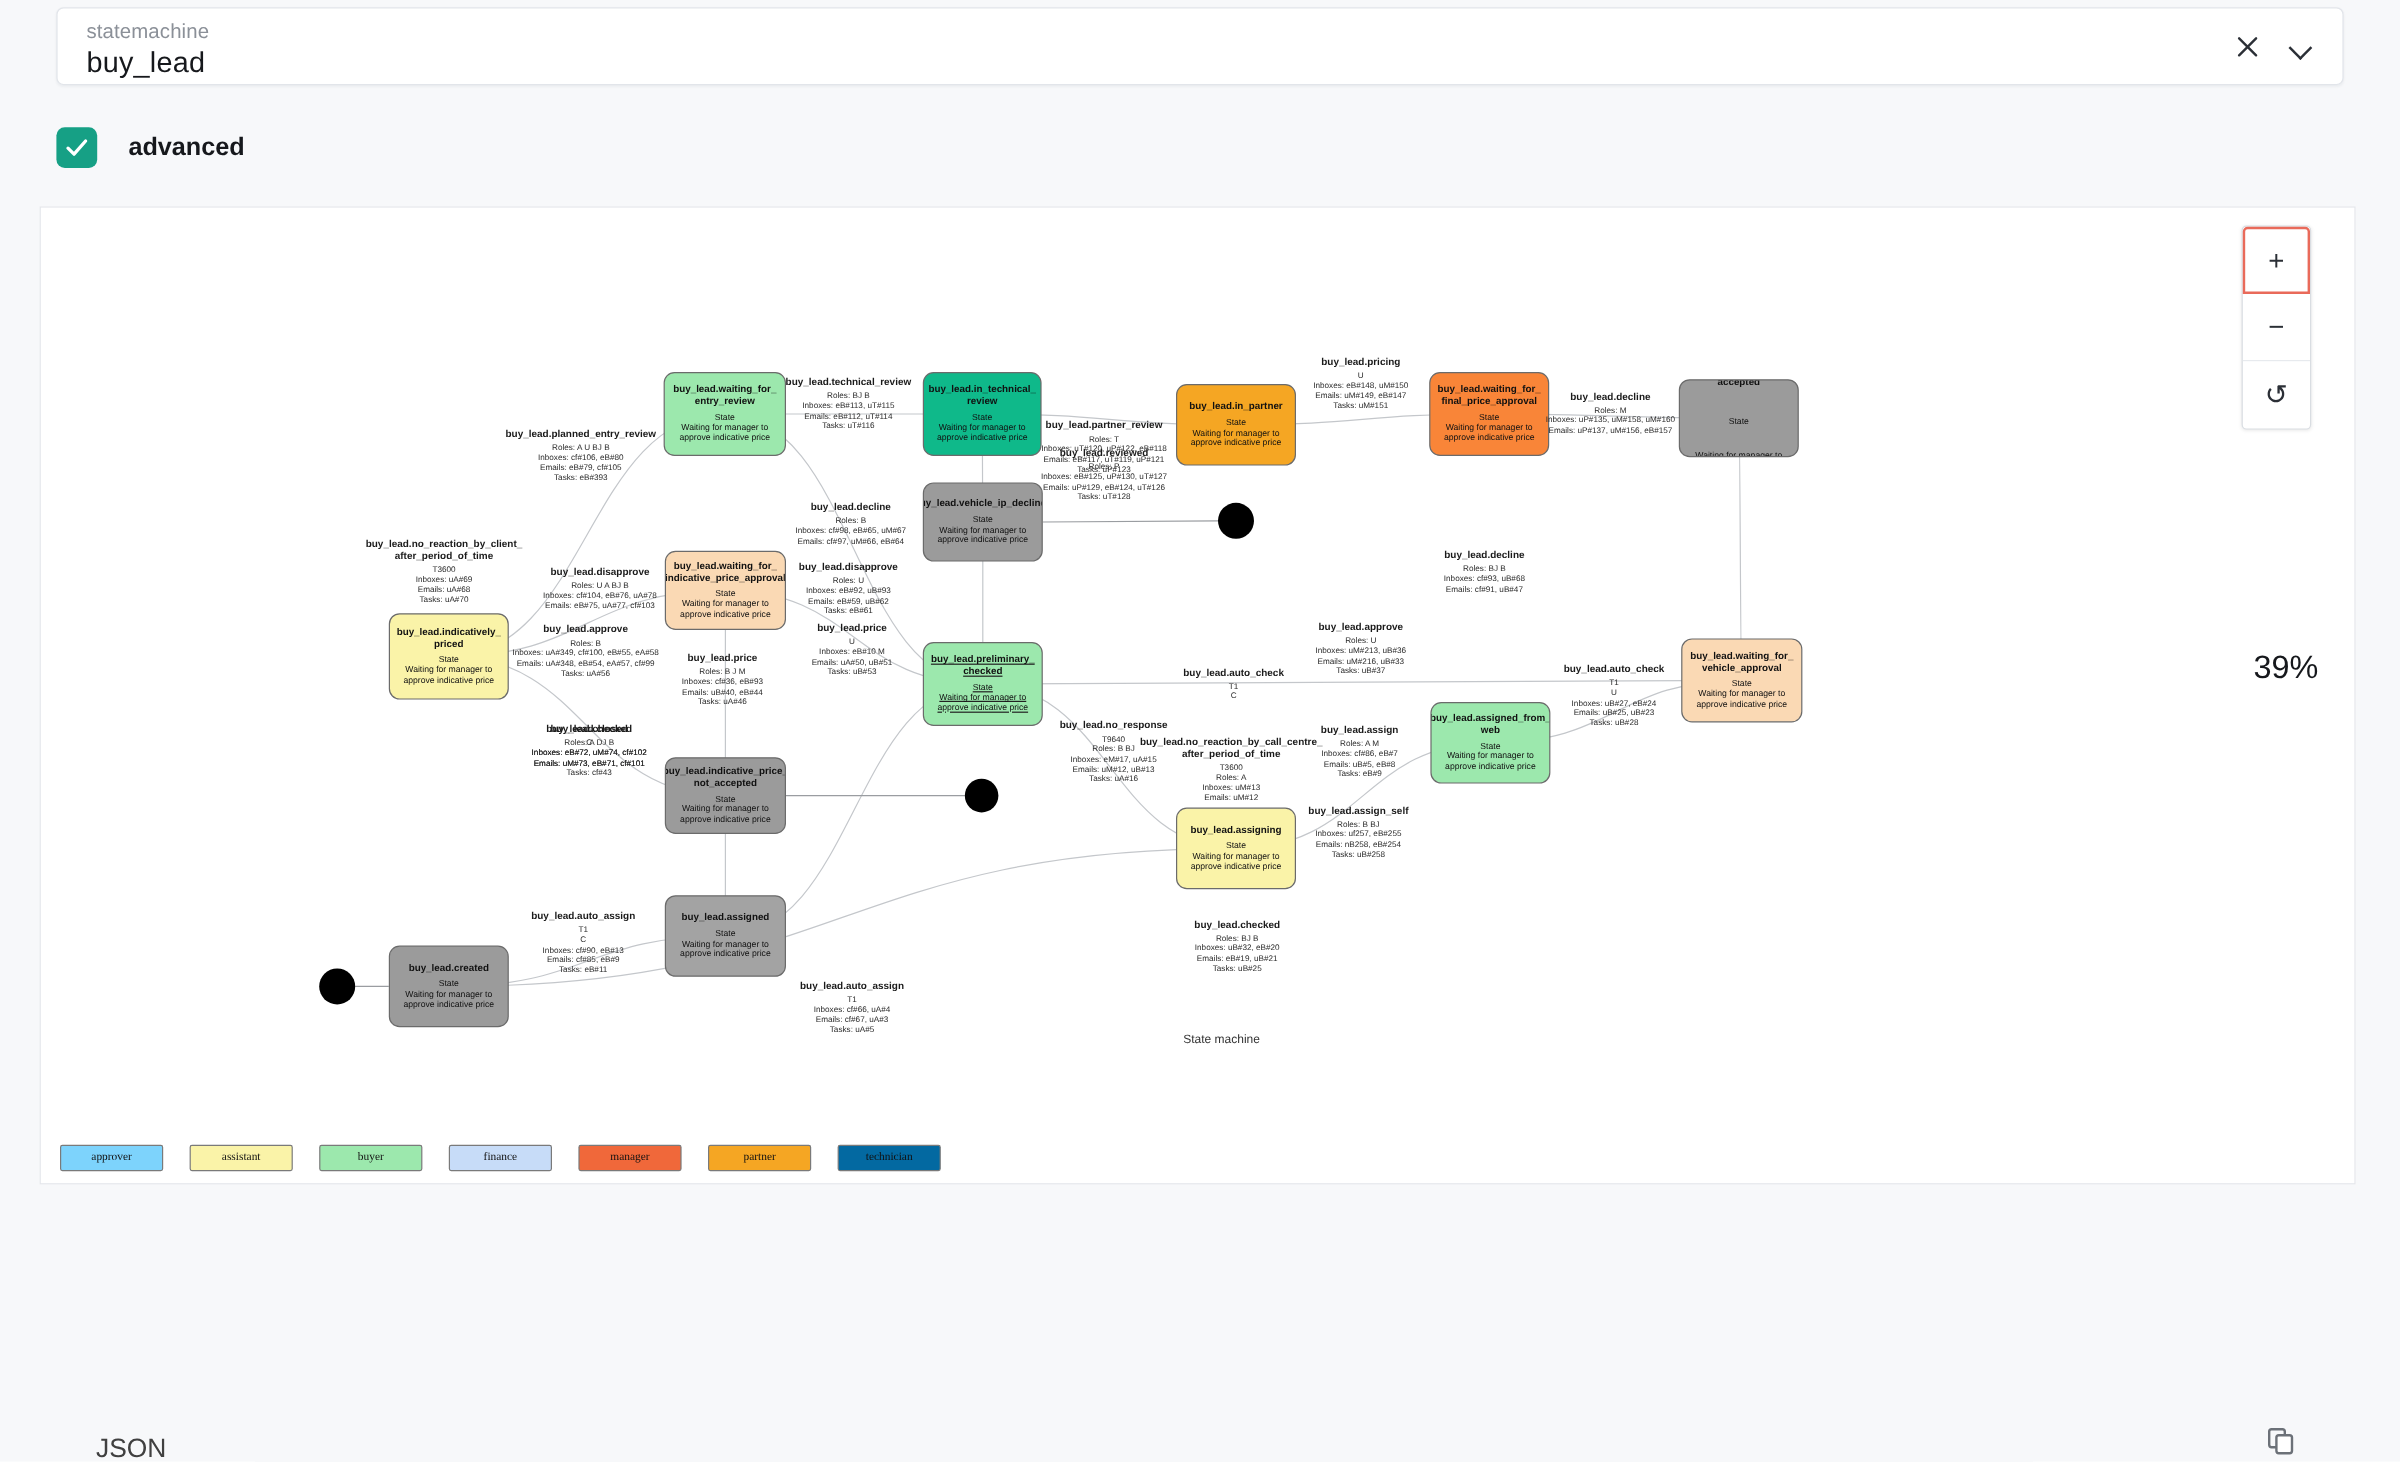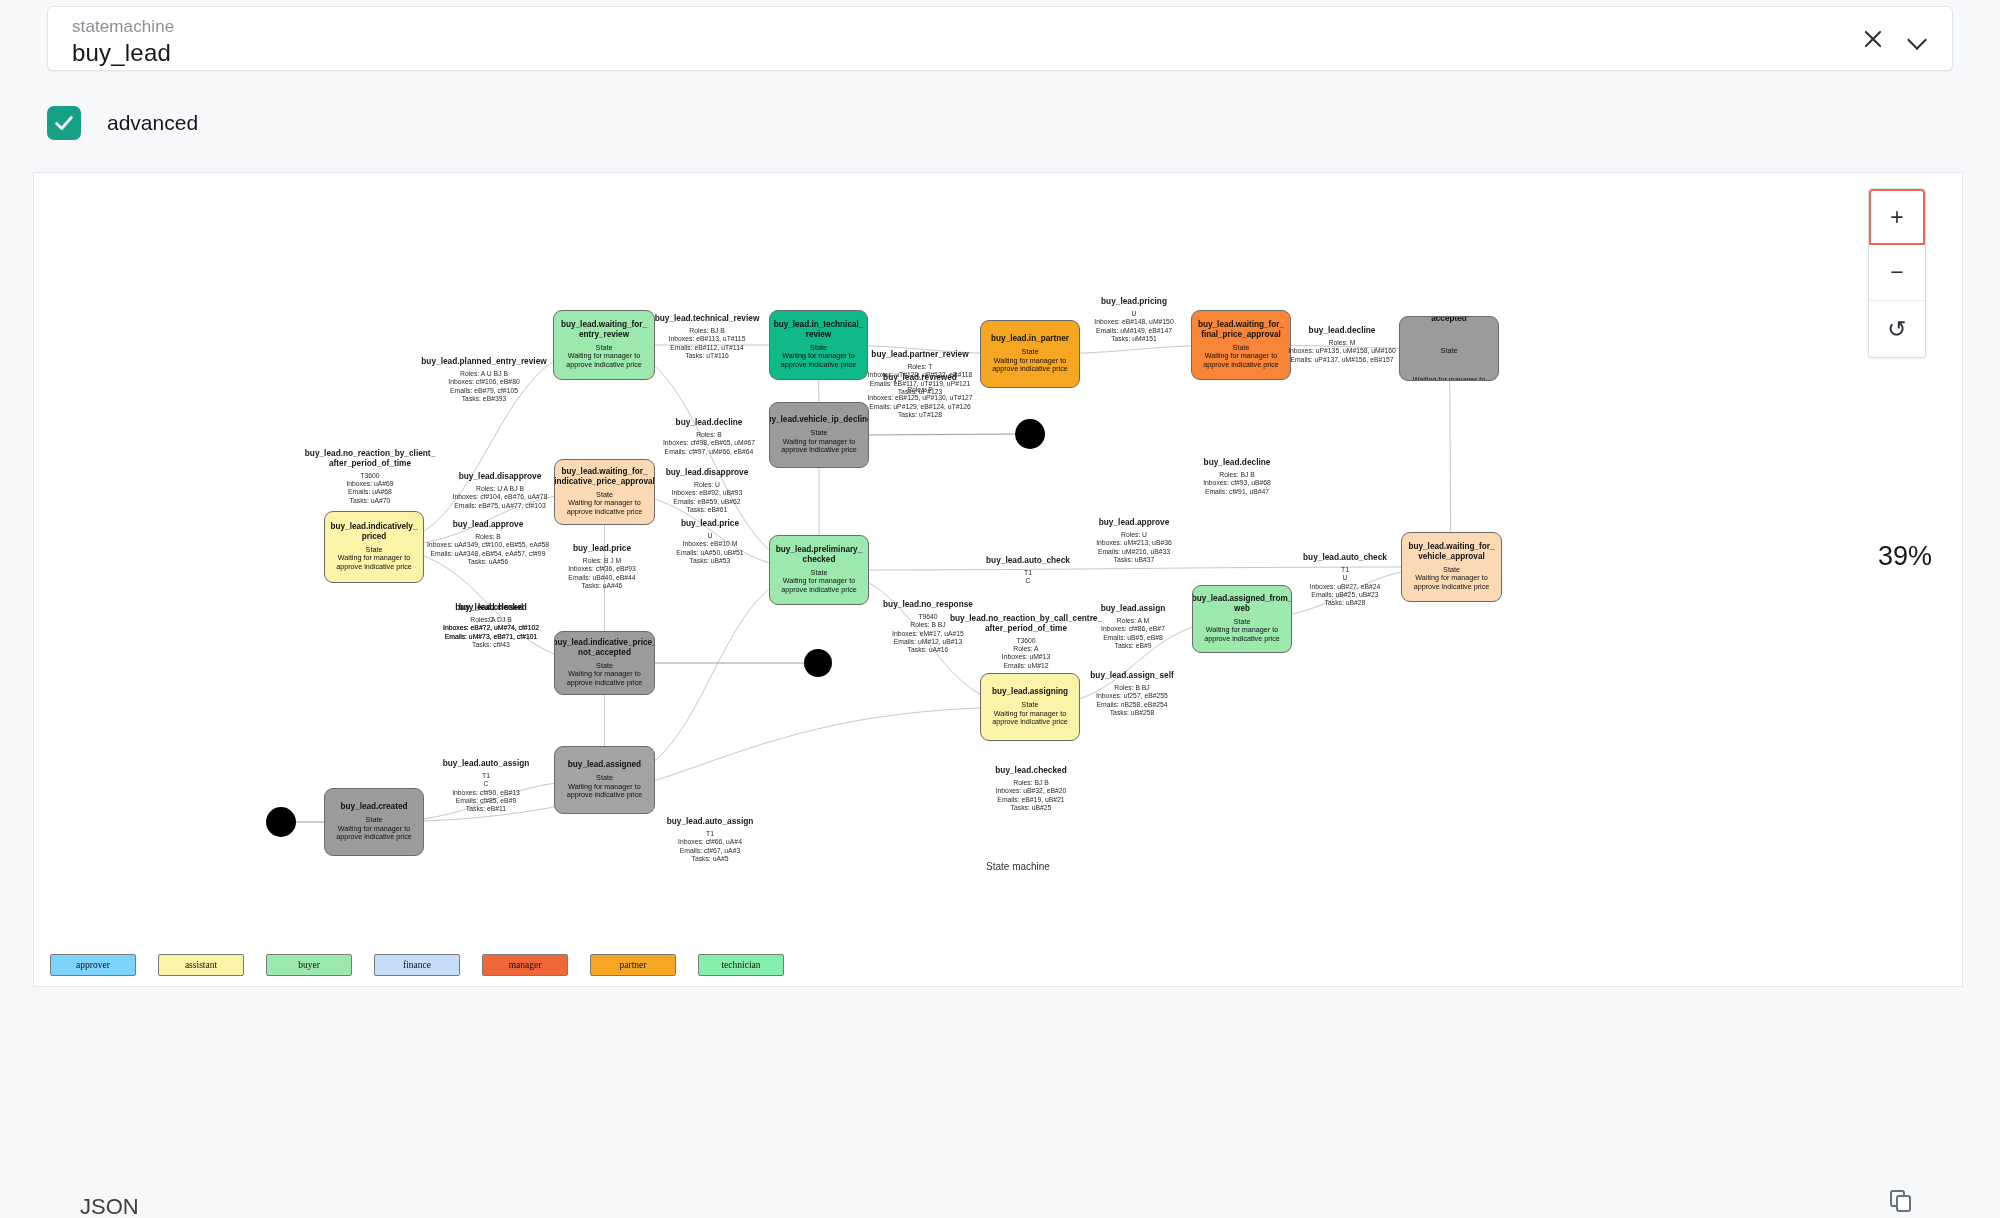--- a/index.html
+++ b/index.html
@@ -41,21 +41,21 @@
     position:absolute; right:24px; top:50%; transform:translateY(-50%);
     width:20px; height:20px; cursor:pointer;
   }
   .sm-field .caret::before {
     content:""; position:absolute; left:2px; top:4px;
     width:12px; height:12px; border-right:2px solid #2b2f36; border-bottom:2px solid #2b2f36;
     transform:rotate(45deg);
   }
 
   
-  .adv-row { position:absolute; left:47px; top:105px; height:36px; display:flex; align-items:center; }
+  .adv-row { position:absolute; left:47px; top:105px; height:36px; display:flex; align-items:center;font-weight:bold; }
   .adv-box {
     width:34px; height:34px; border-radius:7px; background:#16a085;
     display:flex; align-items:center; justify-content:center; cursor:pointer;
   }
   .adv-box svg { width:22px; height:22px; }
   .adv-label { margin-left:26px; font-size:21px; color:#16181c; }
 
   
   .canvas {
     position:absolute; left:33px; top:172px; width:1930px; height:815px;
@@ -219,21 +219,21 @@
         <div class="node" style="left: 520px; top: 286px; width: 101px; height: 66px; background: rgb(250, 217, 180);">
           <div class="nm">buy_lead.waiting_for_<br>indicative_price_approval</div>
           <div class="kd">State</div>
           <div class="ds">Waiting for manager to approve indicative price</div>
         </div>
         <div class="node" style="left: 290px; top: 338px; width: 100px; height: 72px; background: rgb(250, 243, 168);">
           <div class="nm">buy_lead.indicatively_<br>priced</div>
           <div class="kd">State</div>
           <div class="ds">Waiting for manager to approve indicative price</div>
         </div>
-        <div class="node" style="left: 735px; top: 362px; width: 100px; height: 70px; background: rgb(156, 232, 173);">
+        <div class="node" style="left: 735px; top: 362px; width: 100px; height: 70px; background: rgb(156, 232, 173); text-decoration: underline;">
           <div class="nm">buy_lead.preliminary_<br>checked</div>
           <div class="kd">State</div>
           <div class="ds">Waiting for manager to approve indicative price</div>
         </div>
         <div class="node" style="left: 1367px; top: 359px; width: 101px; height: 70px; background: rgb(250, 217, 180);">
           <div class="nm">buy_lead.waiting_for_<br>vehicle_approval</div>
           <div class="kd">State</div>
           <div class="ds">Waiting for manager to approve indicative price</div>
         </div>
         <div class="node" style="left: 1158px; top: 412px; width: 100px; height: 68px; background: rgb(156, 232, 173);">
@@ -517,21 +517,21 @@
         </div>
         <div class="lg" style="background: rgb(199, 220, 248);">
           <span>finance</span>
         </div>
         <div class="lg" style="background: rgb(240, 104, 58);">
           <span>manager</span>
         </div>
         <div class="lg" style="background: rgb(245, 166, 35);">
           <span>partner</span>
         </div>
-        <div class="lg" style="background: #86efac;">
+        <div class="lg" style="background: #0369a1;">
           <span>technician</span>
         </div>
       </div>
   </div>
 
   <div class="json-lbl">JSON</div>
   <div class="copy-ico">
       <i></i>
       <b></b>
     </div>

